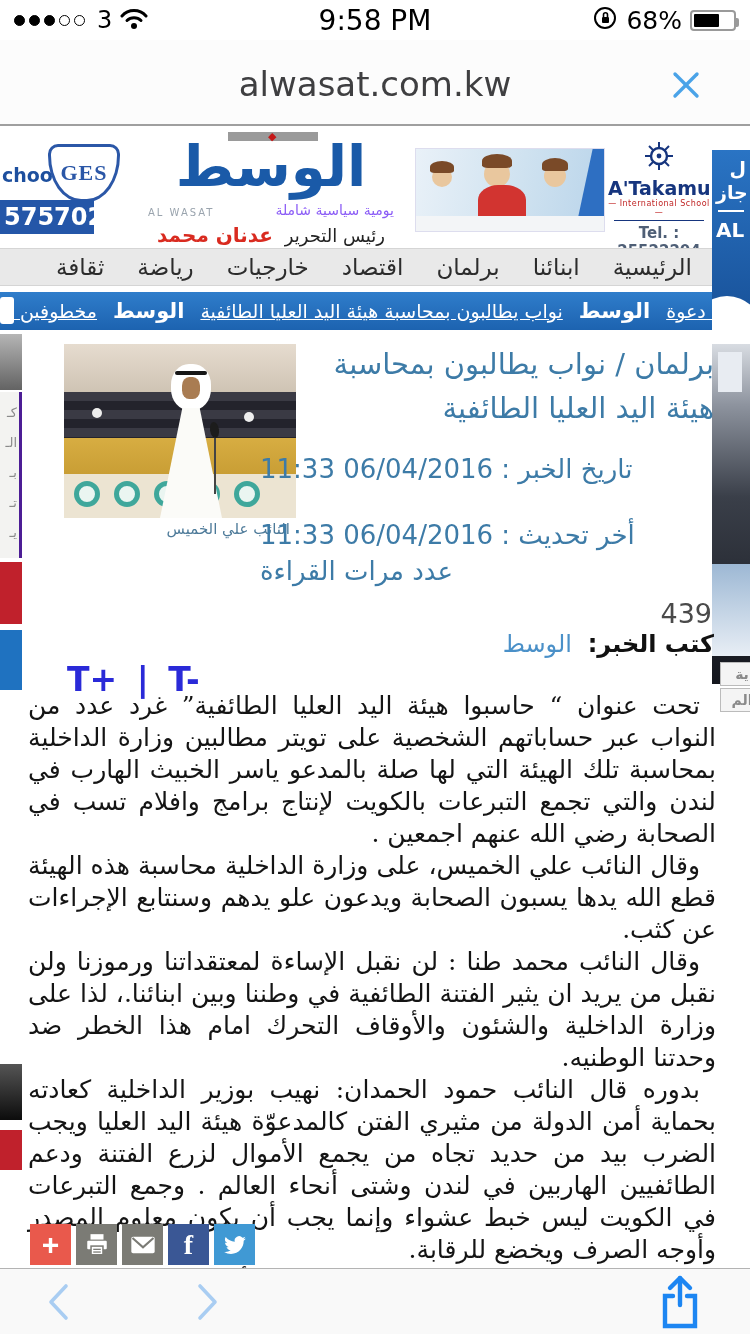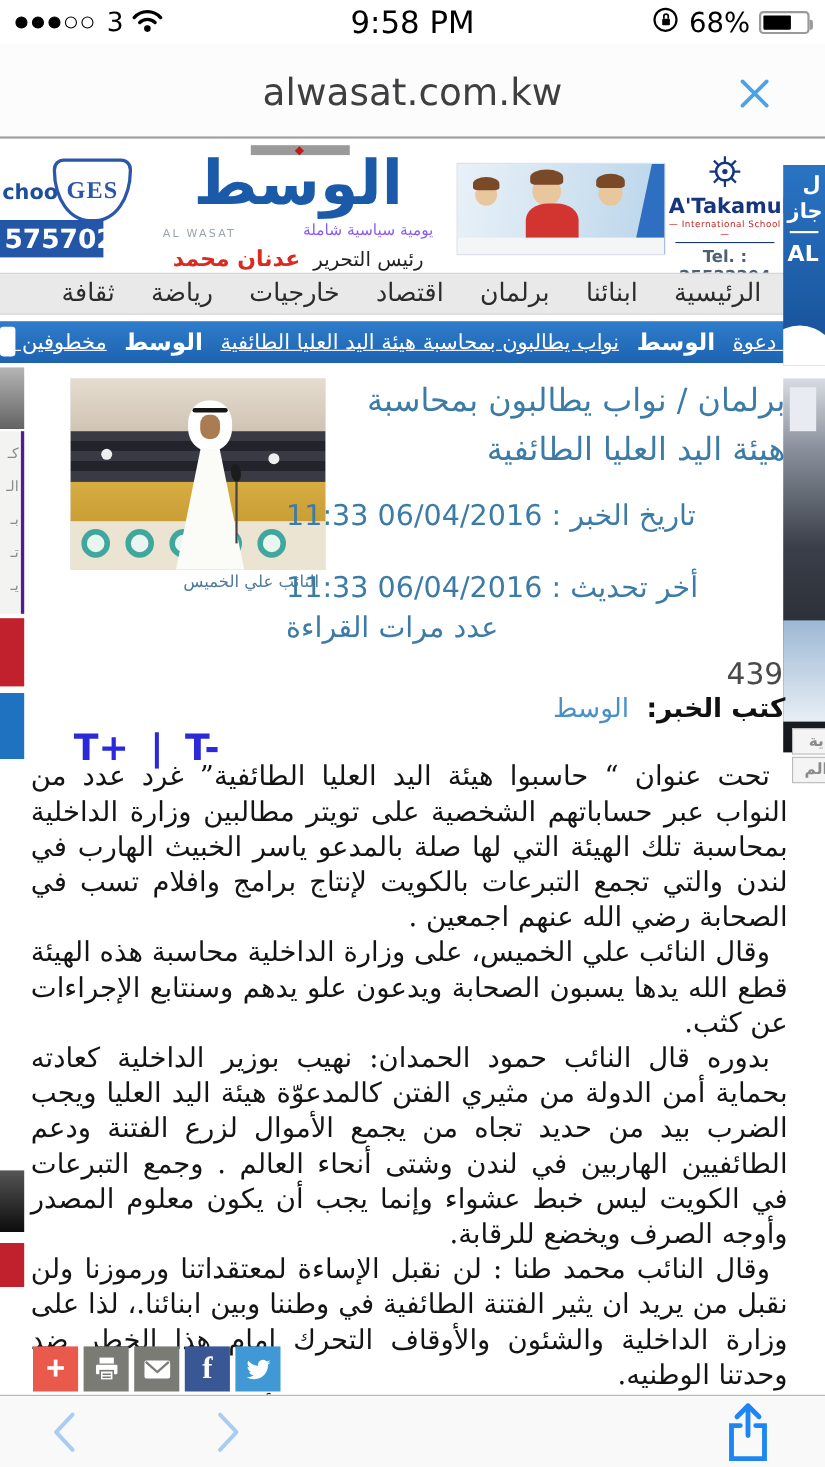--- a/index.html
+++ b/index.html
@@ -349,22 +349,22 @@
 
     <div class="fontctl">
       <a href="#">T+</a>
       <span class="sep">|</span>
       <a href="#">T-</a>
     </div>
 
     <div class="body-text">
       <p>تحت عنوان “ حاسبوا هيئة اليد العليا الطائفية” غرد عدد من النواب عبر حساباتهم الشخصية على تويتر مطالبين وزارة الداخلية بمحاسبة تلك الهيئة التي لها صلة بالمدعو ياسر الخبيث الهارب في لندن والتي تجمع التبرعات بالكويت لإنتاج برامج وافلام تسب في الصحابة رضي الله عنهم اجمعين .</p>
       <p>وقال النائب علي الخميس، على وزارة الداخلية محاسبة هذه الهيئة قطع الله يدها يسبون الصحابة ويدعون علو يدهم وسنتابع الإجراءات عن كثب.</p>
+      <p>وقال النائب محمد طنا : لن نقبل الإساءة لمعتقداتنا ورموزنا ولن نقبل من يريد ان يثير الفتنة الطائفية في وطننا وبين ابنائنا.، لذا على وزارة الداخلية والشئون والأوقاف التحرك امام هذا الخطر ضد وحدتنا الوطنيه.</p>
       <p>بدوره قال النائب حمود الحمدان: نهيب بوزير الداخلية كعادته بحماية أمن الدولة من مثيري الفتن كالمدعوّة هيئة اليد العليا ويجب الضرب بيد من حديد تجاه من يجمع الأموال لزرع الفتنة ودعم الطائفيين الهاربين في لندن وشتى أنحاء العالم . وجمع التبرعات في الكويت ليس خبط عشواء وإنما يجب أن يكون معلوم المصدر وأوجه الصرف ويخضع للرقابة.</p>
-      <p>وقال النائب محمد طنا : لن نقبل الإساءة لمعتقداتنا ورموزنا ولن نقبل من يريد ان يثير الفتنة الطائفية في وطننا وبين ابنائنا.، لذا على وزارة الداخلية والشئون والأوقاف التحرك امام هذا الخطر ضد وحدتنا الوطنيه.</p>
       <p>من جانبه قال النائب عبدالله الطريجي : الأخ وزير الداخلية هذه الهيئة تبث سمومها و خبثها ولا نرضى بسب صحابة الرسول عليه السلام رضوان الله عليهم.</p>
     </div>
 
     <div class="share">
       <button class="sh-plus">+</button>
       <button class="sh-print">
         <svg width="26" height="26" viewBox="0 0 24 24">
           <rect x="6" y="2" width="12" height="5" fill="#fff"></rect>
           <rect x="3" y="8" width="18" height="8" rx="1" fill="#fff"></rect>
           <rect x="6.5" y="13" width="11" height="8" fill="#fff" stroke="#7b7b75" stroke-width="1.4"></rect>

